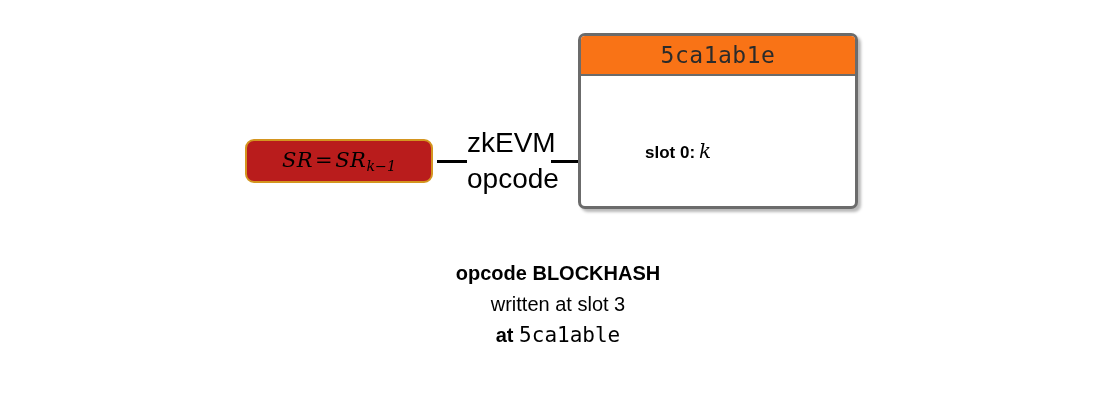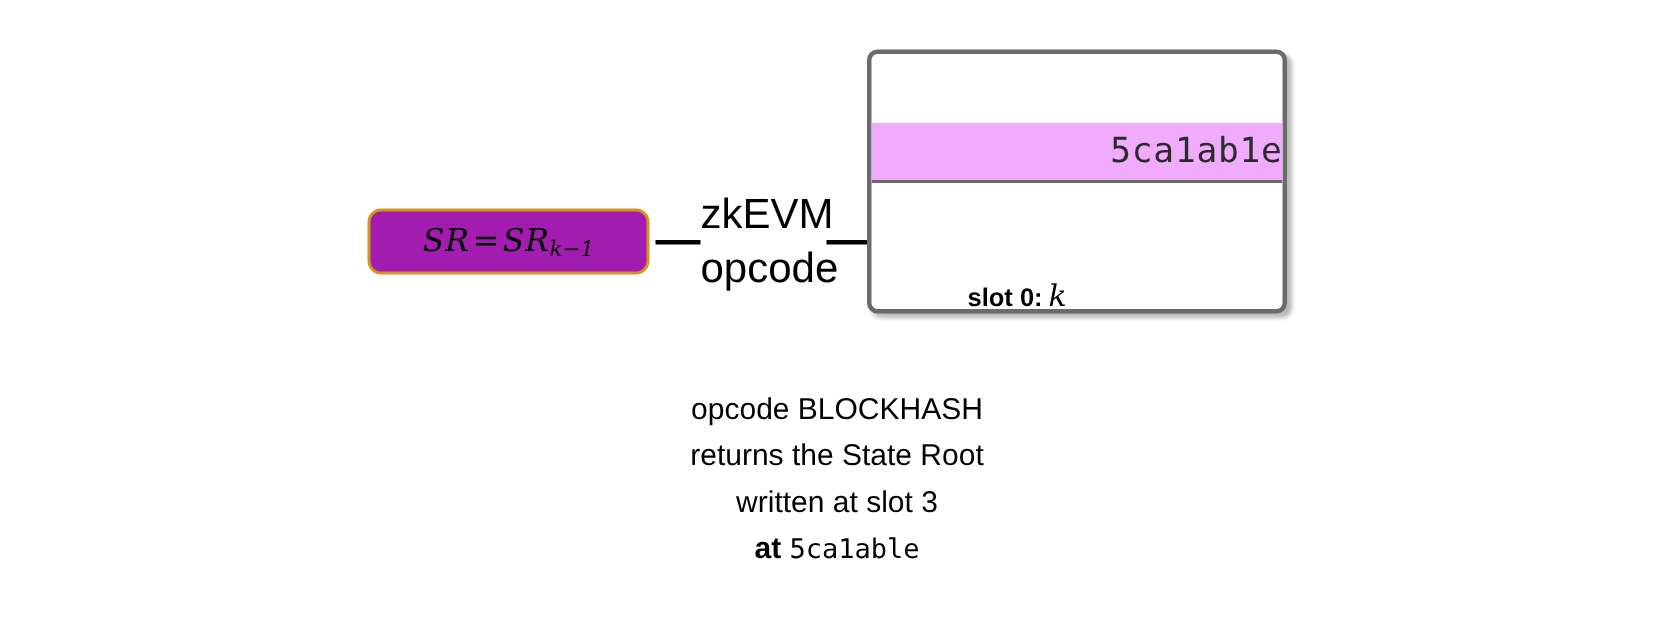--- a/index.html
+++ b/index.html
@@ -22,21 +22,21 @@
   }
 
   
   .sr-box {
     position: absolute;
     left: 245px;
     top: 139px;
     width: 188px;
     height: 44px;
     box-sizing: border-box;
-    background: #a21caf;
+    background: #b91c1c;
     border: 2.5px solid #d4951f;
     border-radius: 9px;
     display: flex;
     align-items: center;
     justify-content: center;
   }
   .sr-box .math {
     font-family: "DejaVu Serif", "Liberation Serif", serif;
     font-style: italic;
     font-size: 21px;
@@ -101,26 +101,25 @@
     height: 176px;
     box-sizing: border-box;
     border: 3.5px solid #6b6b6b;
     border-radius: 7px;
     background: #ffffff;
     box-shadow: 3px 3px 3px rgba(0,0,0,0.28);
     overflow: hidden;
   }
   .contract-header {
     height: 38px;
-    background: #f0abfc;
+    background: #f97316;
     border-bottom: 2.5px solid #6b6b6b;
     display: flex;
     align-items: center;
-    justify-content: flex-end;
-    margin-top: 46px;
+    justify-content: center;
   }
   .contract-header .addr {
     font-family: "DejaVu Sans Mono", "Liberation Mono", monospace;
     font-size: 23px;
     color: #2b2b2b;
     letter-spacing: 0.5px;
   }
   .contract-body {
     position: relative;
     height: 134px;
@@ -153,24 +152,24 @@
     left: 0;
     right: 0;
     top: 258px;
     text-align: center;
   }
   .caption-line {
     font-size: 20px;
     line-height: 31px;
     white-space: nowrap;
   }
-  .caption-line.bold { font-weight: normal; }
+  .caption-line.bold { font-weight: bold; }
   .mono {
     font-family: "DejaVu Sans Mono", "Liberation Mono", monospace;
-    font-size: 18px;
+    font-size: 21px;
     font-weight: normal;
   }
   .bold-inline { font-weight: bold; }
 </style>
 </head>
 <body>
 
 <div class="stage">
 
   <div class="sr-box">
@@ -196,19 +195,18 @@
           <span class="slot-key">slot 0:</span><span class="slot-val">k</span>
         </div>
 
 
       </div>
     </div>
   </div>
 
   <div class="caption">
     <div class="caption-line bold">opcode BLOCKHASH</div>
-    <div class="caption-line">returns the State Root</div>
     <div class="caption-line">written at slot 3</div>
     <div class="caption-line"><span class="bold-inline">at</span>
       <span class="mono">5ca1able</span></div>
   </div>
 
 </div>
 
 </body></html>

